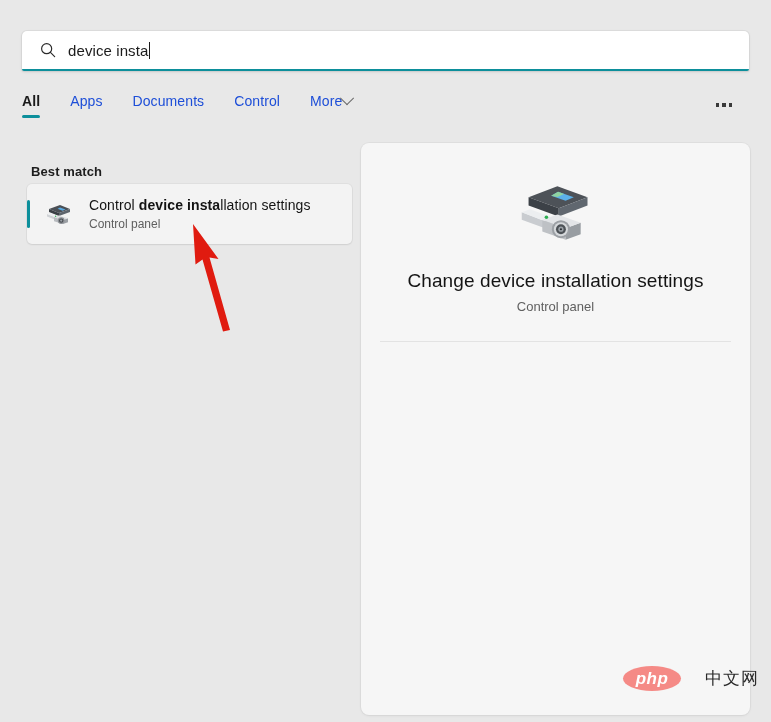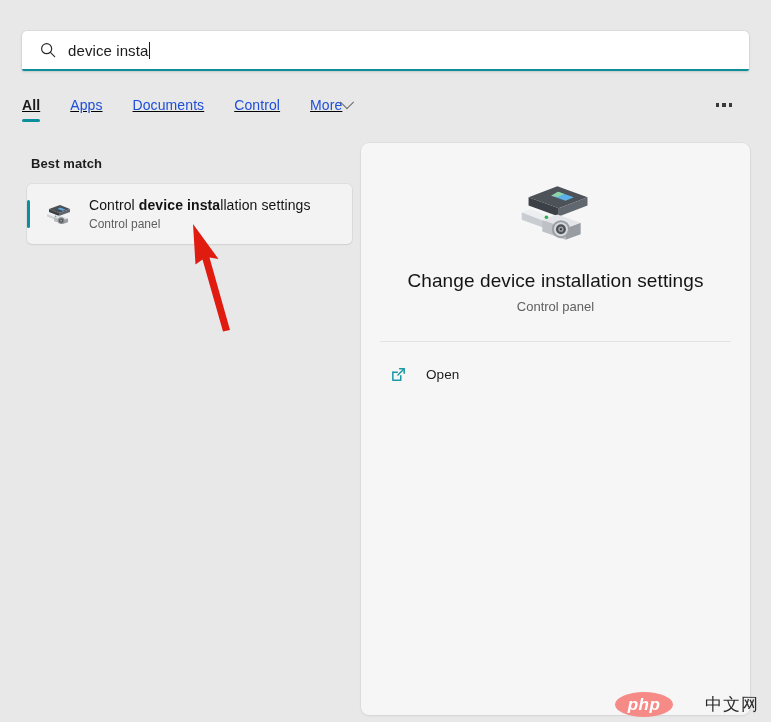--- a/index.html
+++ b/index.html
@@ -55,22 +55,21 @@
   }
 
   
   .tabrow {
     position: absolute;
     left: 22px;
     top: 88px;
     width: 727px;
     height: 34px;
     display: flex;
-    align-items: flex-end;
-    text-decoration: underline;
+    align-items: center;
   }
   .tab {
     position: relative;
     font-size: 14px;
     color: #1d4ed8;
     padding: 0 0 9px 0;
     margin-right: 30px;
     cursor: default;
     white-space: nowrap;
     letter-spacing: 0.1px;
@@ -115,21 +114,21 @@
     width: 3.5px;
     height: 3.5px;
     background: #3a3a3a;
     display: block;
   }
 
   
   .best-match-label {
     position: absolute;
     left: 31px;
-    top: 156px;
+    top: 164px;
     font-size: 13px;
     font-weight: 700;
     color: #1d1d1d;
     letter-spacing: 0.1px;
   }
   .result-card {
     position: absolute;
     left: 27px;
     top: 184px;
     width: 325px;
@@ -222,24 +221,24 @@
     top: 212px;
     width: 70px;
     height: 130px;
     pointer-events: none;
   }
 
   
   .watermark {
     position: absolute;
     right: 12px;
-    bottom: 5px;
-    display: flex;
-    align-items: center;
-    gap: 16px;
+    bottom: 31px;
+    display: flex;
+    align-items: center;
+    gap: 8px;
   }
   .wm-php {
     width: 58px;
     height: 25px;
     border-radius: 50%;
     background: #f58a86;
     color: #ffffff;
     font-size: 17px;
     font-style: italic;
     font-weight: 700;
@@ -353,29 +352,20 @@
 
       <circle cx="25" cy="31.6" r="1.3" fill="#2fae52"></circle>
     </svg>
   </div>
 
   <div class="preview-title">Change device installation settings</div>
   <div class="preview-sub">Control panel</div>
 
   <div class="divider"></div>
 
-  <div class="action-row">
-    <svg class="open-icon" viewBox="0 0 18 18">
-      <path d="M3 6.6 L3 15 L11.4 15 L11.4 10.2" fill="none" stroke="#1a9aa8" stroke-width="1.6" stroke-linecap="round" stroke-linejoin="round"></path>
-      <path d="M3 6.6 L7.8 6.6" fill="none" stroke="#1a9aa8" stroke-width="1.6" stroke-linecap="round"></path>
-      <path d="M8.4 9.6 L15 3" fill="none" stroke="#1a9aa8" stroke-width="1.6" stroke-linecap="round"></path>
-      <path d="M10.2 3 L15 3 L15 7.8" fill="none" stroke="#1a9aa8" stroke-width="1.6" stroke-linecap="round" stroke-linejoin="round"></path>
-    </svg>
-    <span class="open-label">Open</span>
-  </div>
 </div>
 
 <svg class="arrow-anno" viewBox="0 0 70 130">
   <path d="M15 12 L40.5 47 L31.5 45.5 L52 118 L45 119.5 L24.5 47.5 L17.5 52.5 Z" fill="#e01b10"></path>
 </svg>
 
 <div class="watermark">
   <div class="wm-php">php</div>
   <div class="wm-cn">中文网</div>
 </div>

